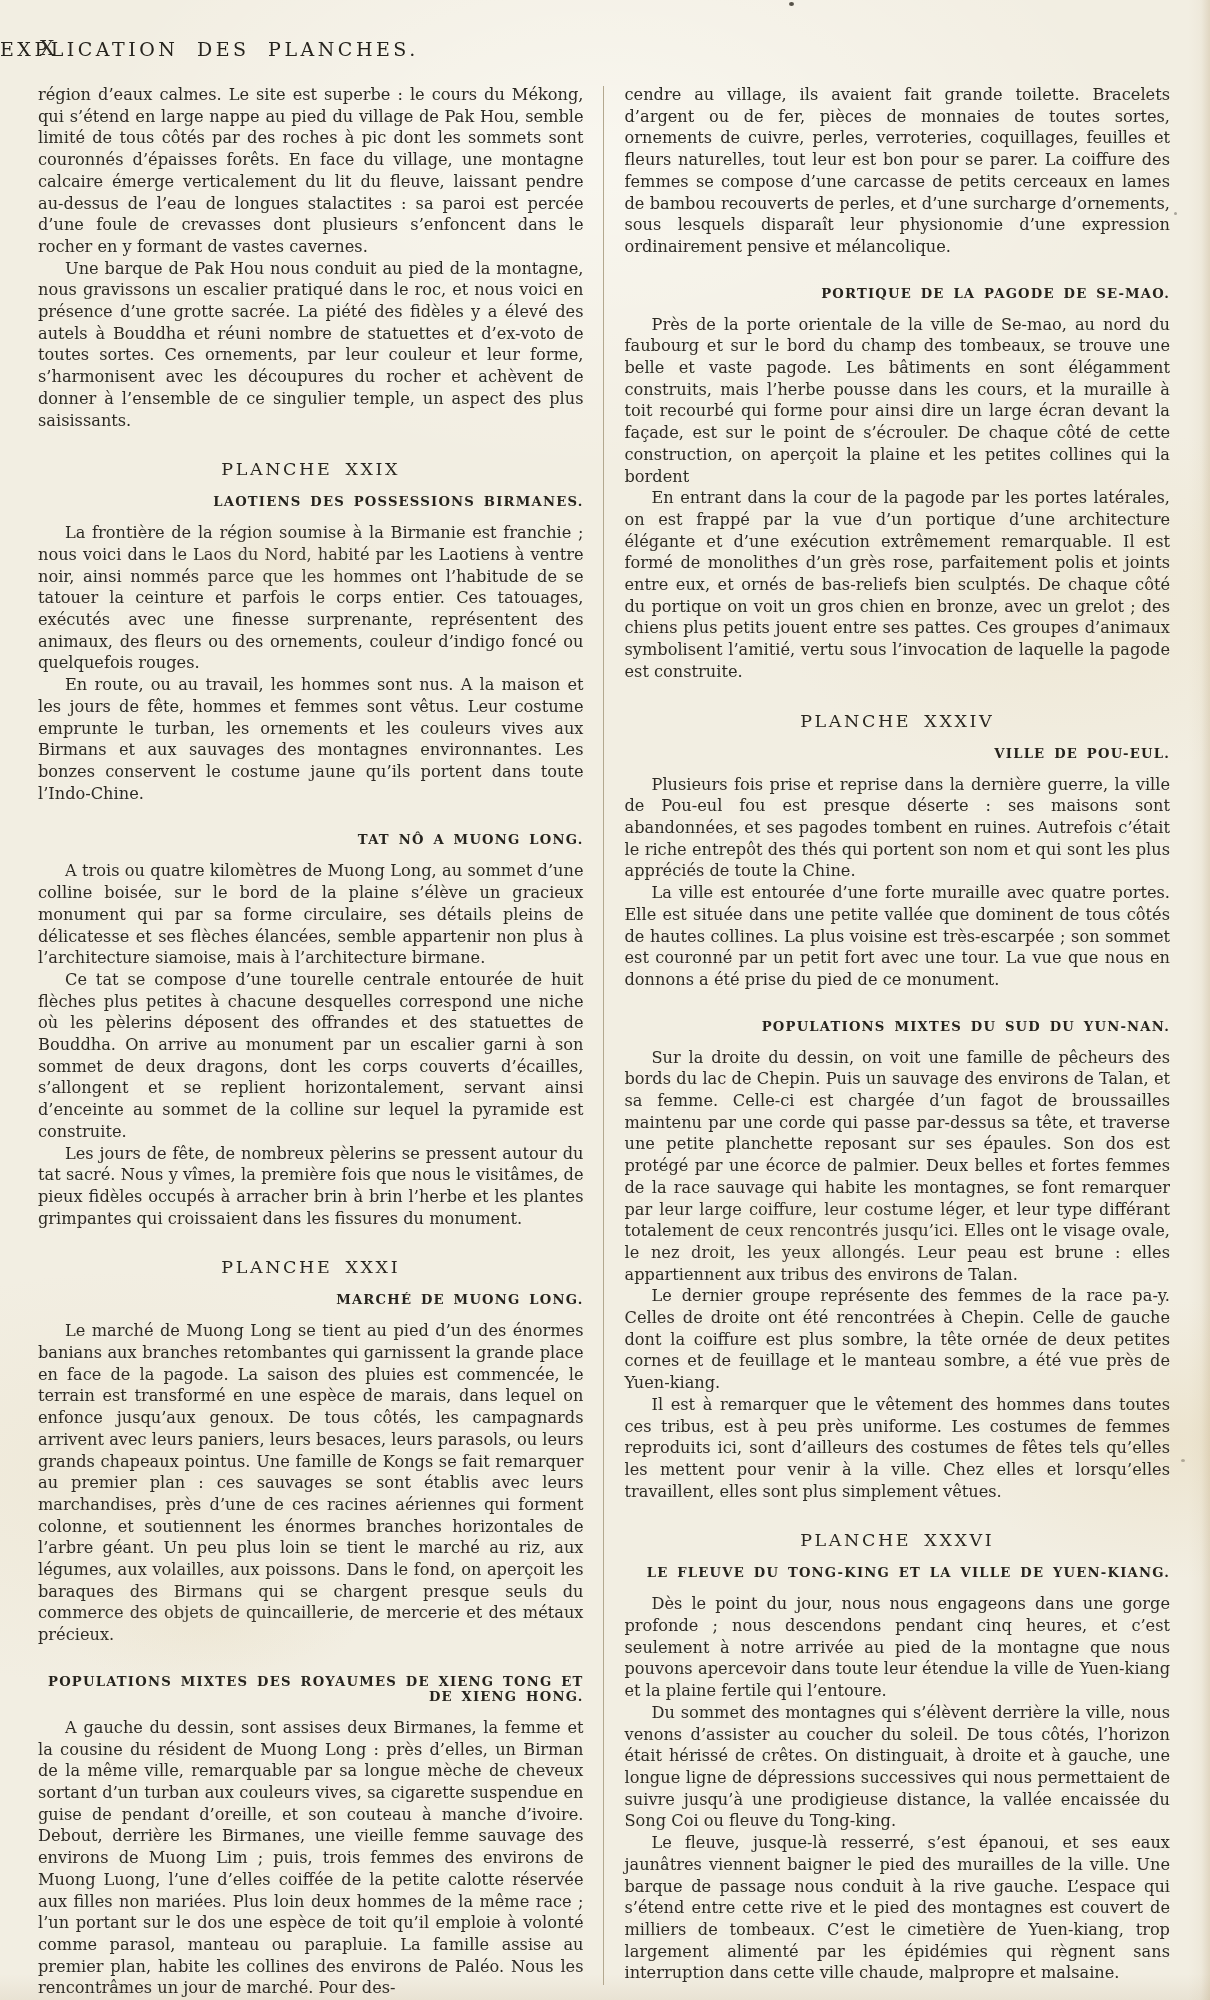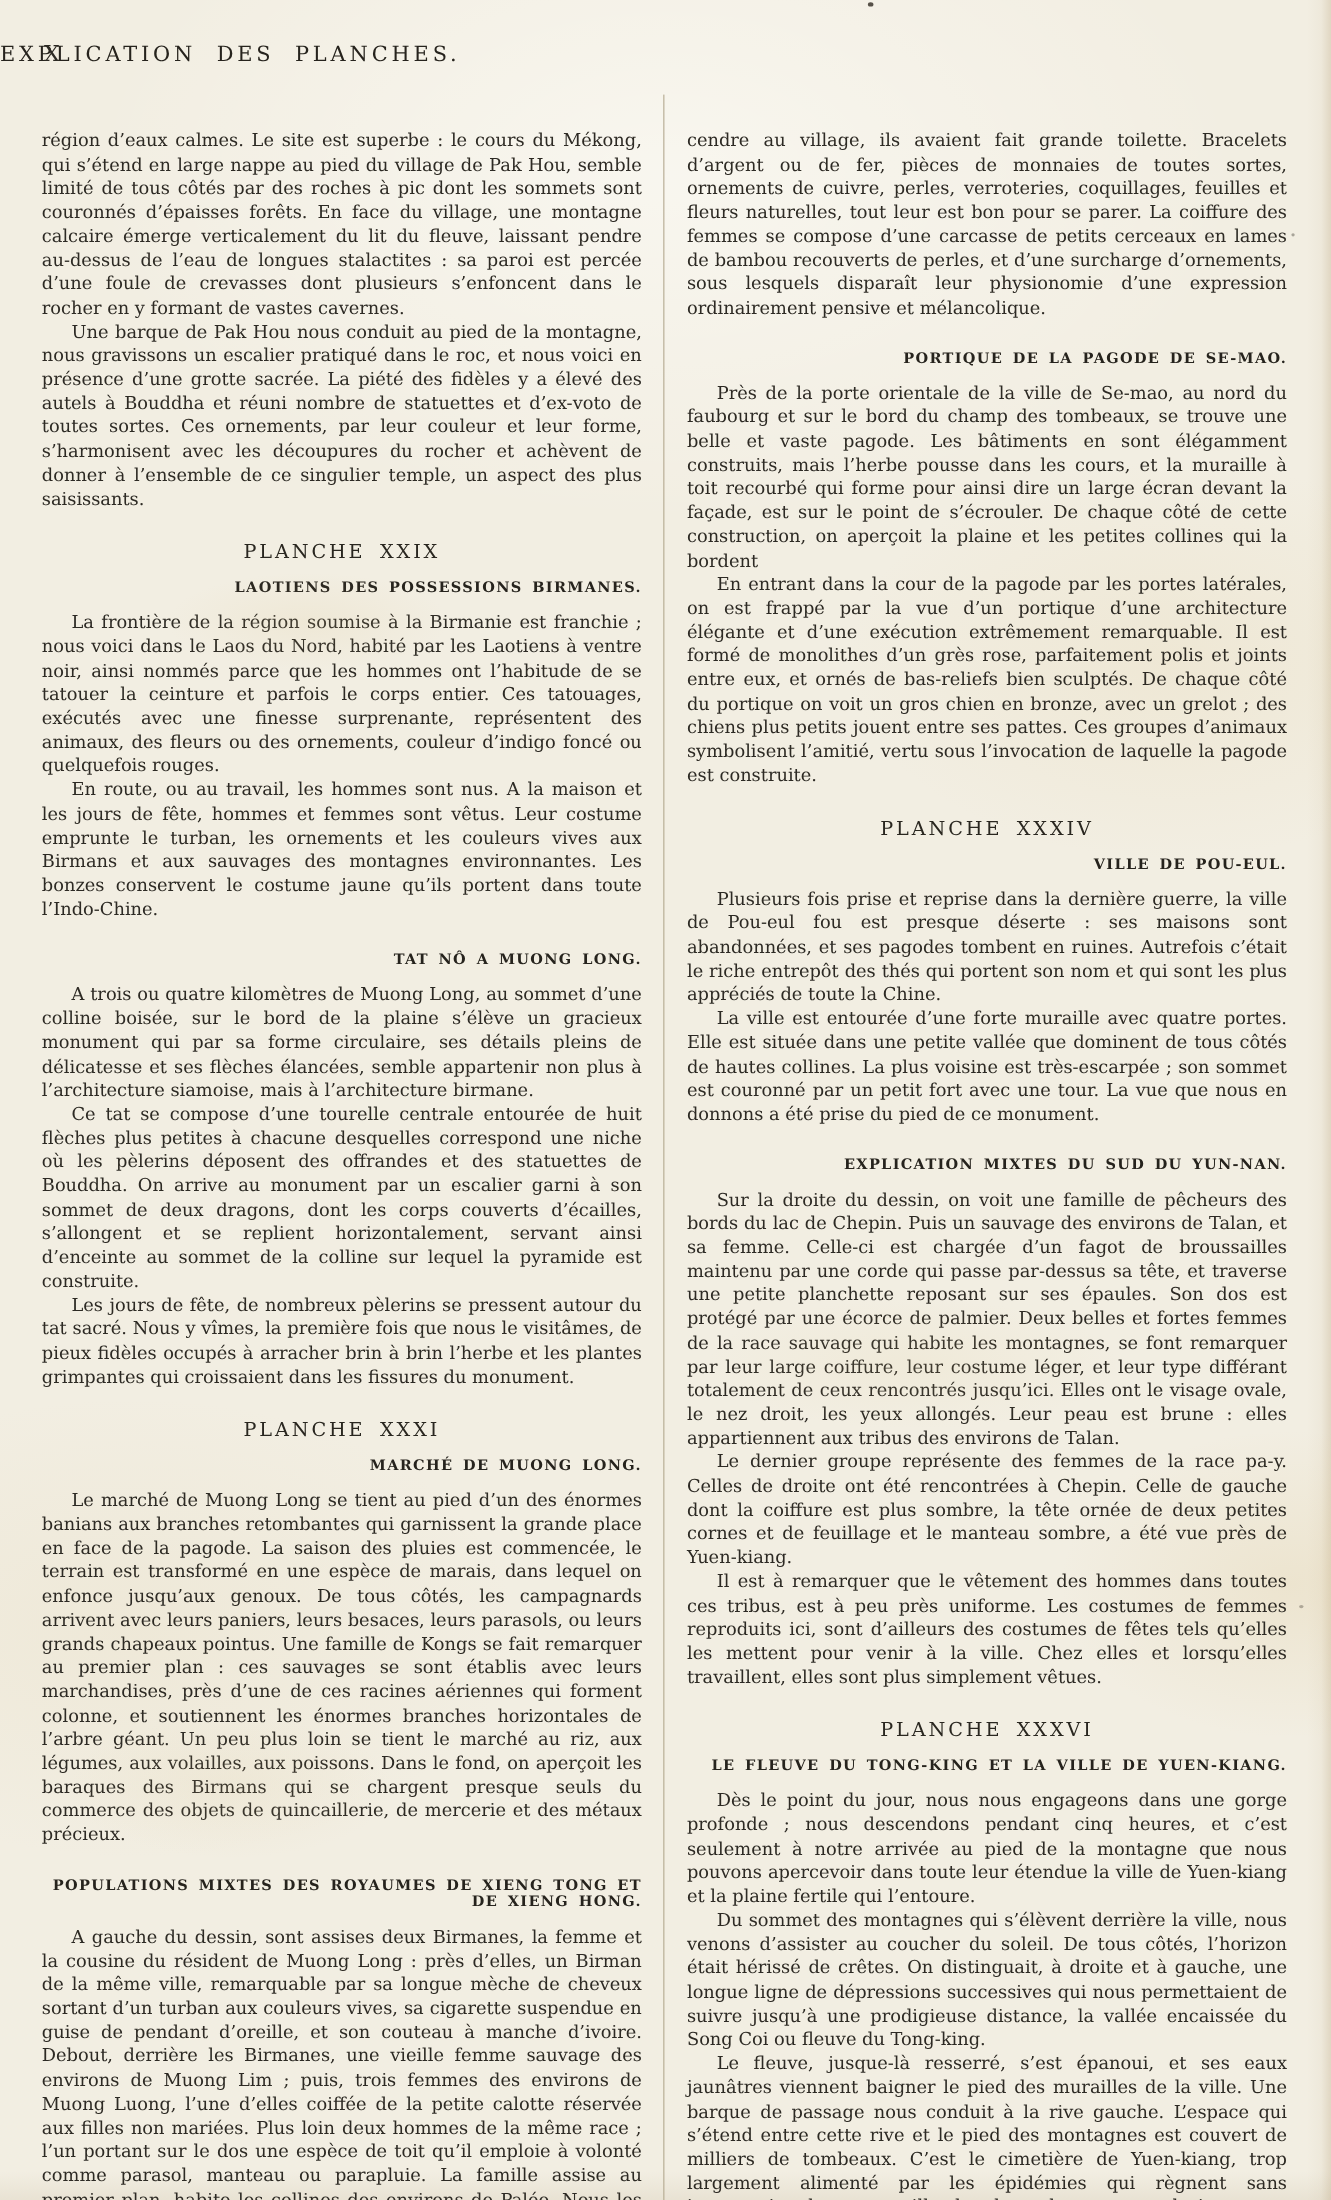--- a/index.html
+++ b/index.html
@@ -69,21 +69,21 @@
     margin-top: 2px;
     margin-bottom: 14px;
   }
   .para {
     margin: 0;
     text-align: justify;
     font-size: 16.2px;
     line-height: 21.7px;
     text-indent: 27px;
   }
-  .para.no-indent { text-indent: 0; margin-top: 33px; }
+  .para.no-indent { text-indent: 0; }
   .section { margin-top: 28px; }
   .planche-title {
     margin: 0 0 15px 0;
     text-align: center;
     font-size: 17.5px;
     font-weight: normal;
     letter-spacing: 2.6px;
     word-spacing: 5px;
     color: #2a2720;
   }
@@ -183,21 +183,21 @@
       </div>
 
       <div class="section">
         <h2 class="planche-title">PLANCHE XXXIV</h2>
         <h3 class="planche-subtitle">VILLE DE POU-EUL.</h3>
         <p class="para">Plusieurs fois prise et reprise dans la dernière guerre, la ville de Pou-eul fou est presque déserte : ses maisons sont abandonnées, et ses pagodes tombent en ruines. Autrefois c’était le riche entrepôt des thés qui portent son nom et qui sont les plus appréciés de toute la Chine.</p>
         <p class="para">La ville est entourée d’une forte muraille avec quatre portes. Elle est située dans une petite vallée que dominent de tous côtés de hautes collines. La plus voisine est très-escarpée ; son sommet est couronné par un petit fort avec une tour. La vue que nous en donnons a été prise du pied de ce monument.</p>
       </div>
 
       <div class="section">
-        <h3 class="planche-subtitle">EXPLICATION MIXTES DU SUD DU YUN-NAN.</h3>
+        <h3 class="planche-subtitle">POPULATIONS MIXTES DU SUD DU YUN-NAN.</h3>
         <p class="para">Sur la droite du dessin, on voit une famille de pêcheurs des bords du lac de Chepin. Puis un sauvage des environs de Talan, et sa femme. Celle-ci est chargée d’un fagot de broussailles maintenu par une corde qui passe par-dessus sa tête, et traverse une petite planchette reposant sur ses épaules. Son dos est protégé par une écorce de palmier. Deux belles et fortes femmes de la race sauvage qui habite les montagnes, se font remarquer par leur large coiffure, leur costume léger, et leur type différant totalement de ceux rencontrés jusqu’ici. Elles ont le visage ovale, le nez droit, les yeux allongés. Leur peau est brune : elles appartiennent aux tribus des environs de Talan.</p>
         <p class="para">Le dernier groupe représente des femmes de la race pa-y. Celles de droite ont été rencontrées à Chepin. Celle de gauche dont la coiffure est plus sombre, la tête ornée de deux petites cornes et de feuillage et le manteau sombre, a été vue près de Yuen-kiang.</p>
         <p class="para">Il est à remarquer que le vêtement des hommes dans toutes ces tribus, est à peu près uniforme. Les costumes de femmes reproduits ici, sont d’ailleurs des costumes de fêtes tels qu’elles les mettent pour venir à la ville. Chez elles et lorsqu’elles travaillent, elles sont plus simplement vêtues.</p>
       </div>
 
       <div class="section">
         <h2 class="planche-title">PLANCHE XXXVI</h2>
         <h3 class="planche-subtitle">LE FLEUVE DU TONG-KING ET LA VILLE DE YUEN-KIANG.</h3>
         <p class="para">Dès le point du jour, nous nous engageons dans une gorge profonde ; nous descendons pendant cinq heures, et c’est seulement à notre arrivée au pied de la montagne que nous pouvons apercevoir dans toute leur étendue la ville de Yuen-kiang et la plaine fertile qui l’entoure.</p>
         <p class="para">Du sommet des montagnes qui s’élèvent derrière la ville, nous venons d’assister au coucher du soleil. De tous côtés, l’horizon était hérissé de crêtes. On distinguait, à droite et à gauche, une longue ligne de dépressions successives qui nous permettaient de suivre jusqu’à une prodigieuse distance, la vallée encaissée du Song Coi ou fleuve du Tong-king.</p>

